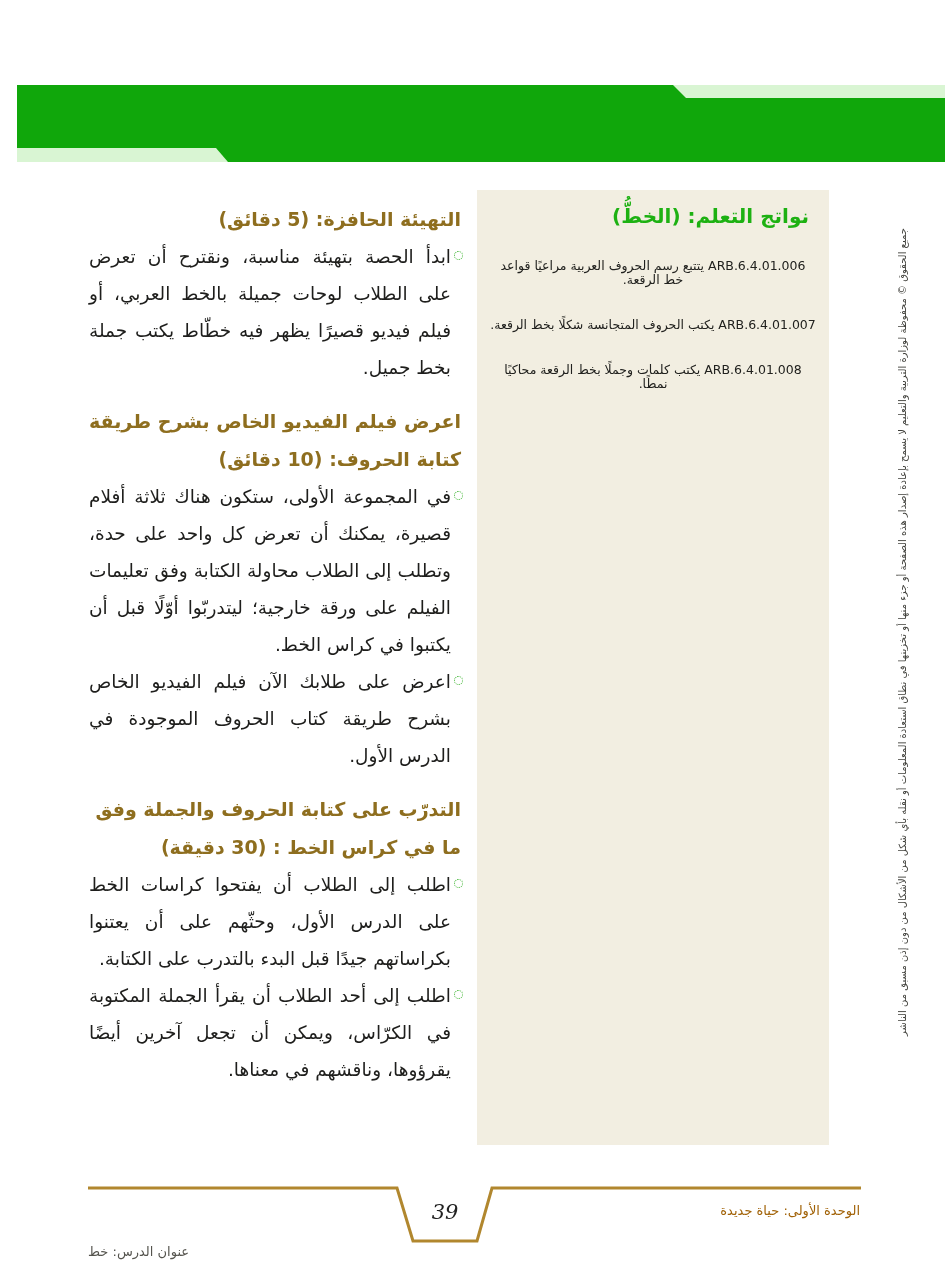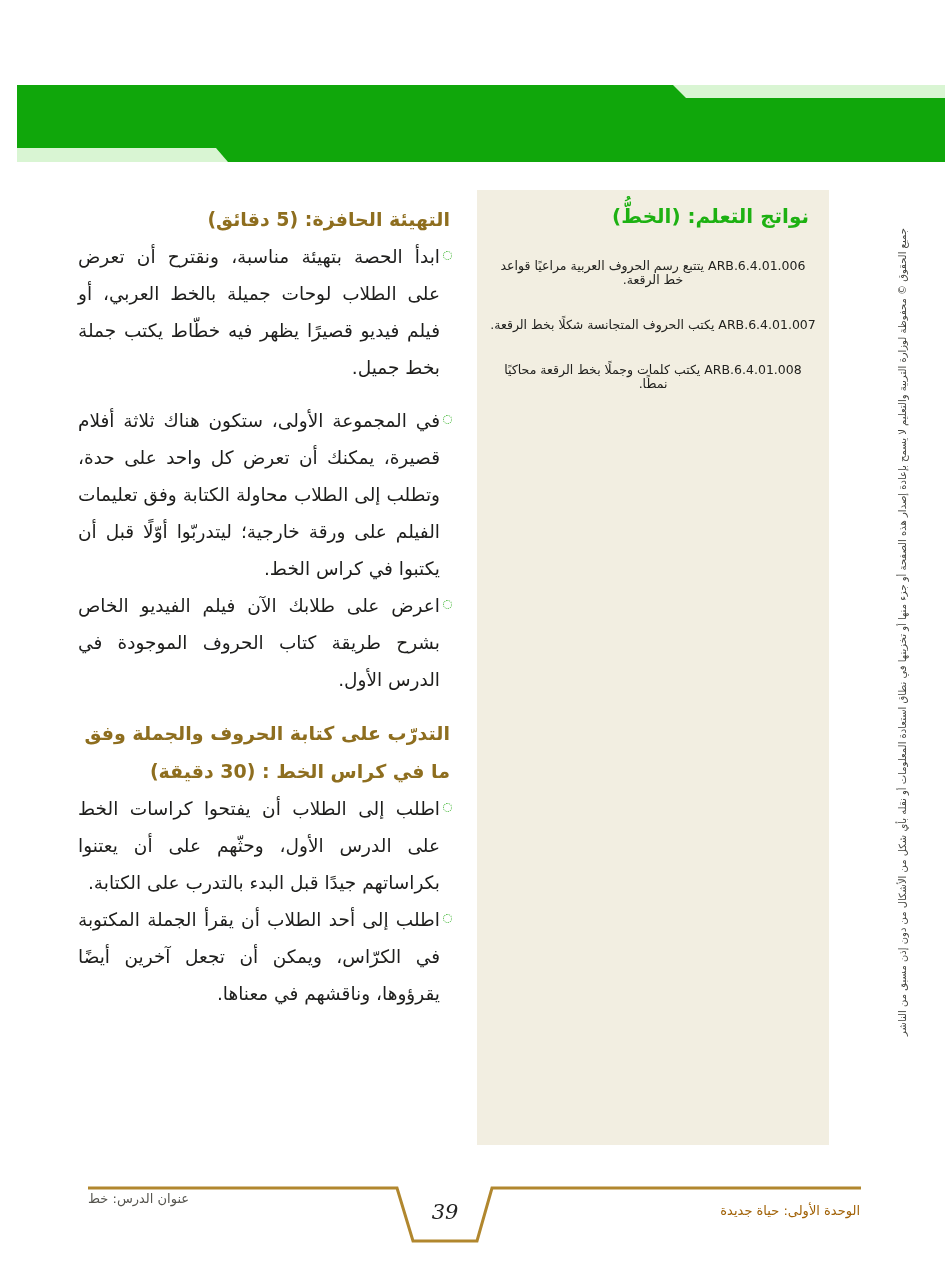--- a/index.html
+++ b/index.html
@@ -20,21 +20,21 @@
     clip-path: polygon(0 0, 100% 0, 100% 100%, 13px 100%);
   }
   .header-strip-bottom {
     position:absolute; top:148px; left:17px; width:211px; height:14px;
     background:#d9f5d3;
     clip-path: polygon(0 0, calc(100% - 12px) 0, 100% 100%, 0 100%);
   }
 
   
   .main-col {
-    position:absolute; top:200px; left:78px; width:372px;
+    position:absolute; top:200px; left:89px; width:372px;
     direction:rtl; text-align:right;
   }
   .sec-heading {
     margin:0; color:#8e6e1f; font-weight:bold;
     font-size:19px; line-height:38px; text-align:right;
   }
   .section + .section { margin-top:16px; }
   .bullet-item { position:relative; }
   .bullet-item p {
     margin:0; padding-right:10px;
@@ -70,21 +70,21 @@
   }
 
   
   .footer-line { position:absolute; top:1186px; left:0; }
   .page-num {
     position:absolute; top:1200px; left:424px; width:42px;
     text-align:center; font-family:"DejaVu Serif", serif;
     font-size:21px; color:#222222;font-style:italic;
   }
   .footer-lesson {
-    position:absolute; top:1191px; left:88px;
+    position:absolute; top:1244px; left:88px;
     font-size:13px; color:#55544e; direction:rtl;
   }
   .footer-unit {
     position:absolute; top:1203px; right:85px;
     font-size:13px; color:#a16207; direction:rtl;
   }
 </style>
 </head>
 <body>
 
@@ -98,20 +98,21 @@
 
     <div class="section">
       <h2 class="sec-heading">التهيئة الحافزة: (5 دقائق)</h2>
       <div class="bullet-item">
         <span class="bullet"></span>
         <p>ابدأ الحصة بتهيئة مناسبة، ونقترح أن تعرض على الطلاب لوحات جميلة بالخط العربي، أو فيلم فيديو قصيرًا يظهر فيه خطّاط يكتب جملة بخط جميل.</p>
       </div>
     </div>
 
     <div class="section">
+      <h2 class="sec-heading">اعرض فيلم الفيديو الخاص بشرح طريقة كتابة الحروف: (10 دقائق)</h2>
       <div class="bullet-item">
         <span class="bullet"></span>
         <p>في المجموعة الأولى، ستكون هناك ثلاثة أفلام قصيرة، يمكنك أن تعرض كل واحد على حدة، وتطلب إلى الطلاب محاولة الكتابة وفق تعليمات الفيلم على ورقة خارجية؛ ليتدربّوا أوّلًا قبل أن يكتبوا في كراس الخط.</p>
       </div>
       <div class="bullet-item">
         <span class="bullet"></span>
         <p>اعرض على طلابك الآن فيلم الفيديو الخاص بشرح طريقة كتاب الحروف الموجودة في الدرس الأول.</p>
       </div>
     </div>
 

